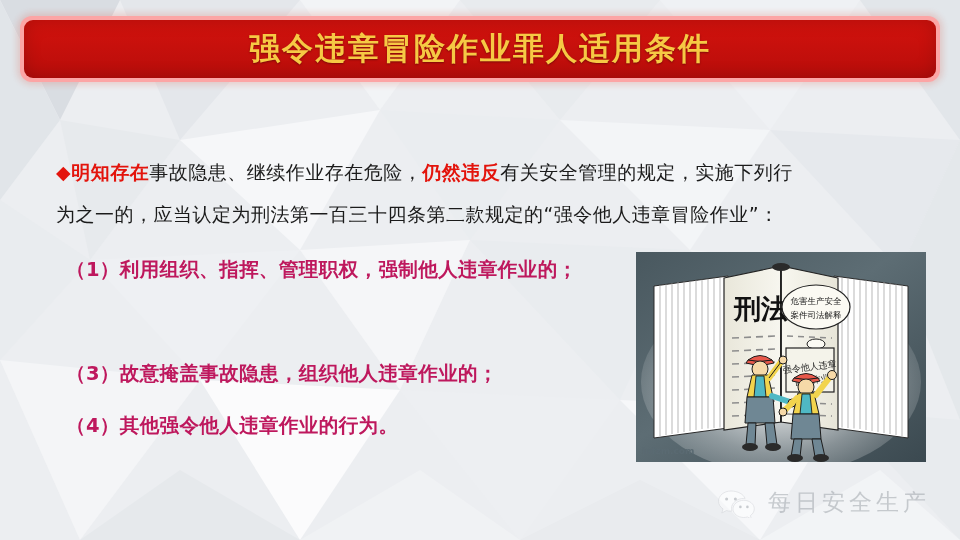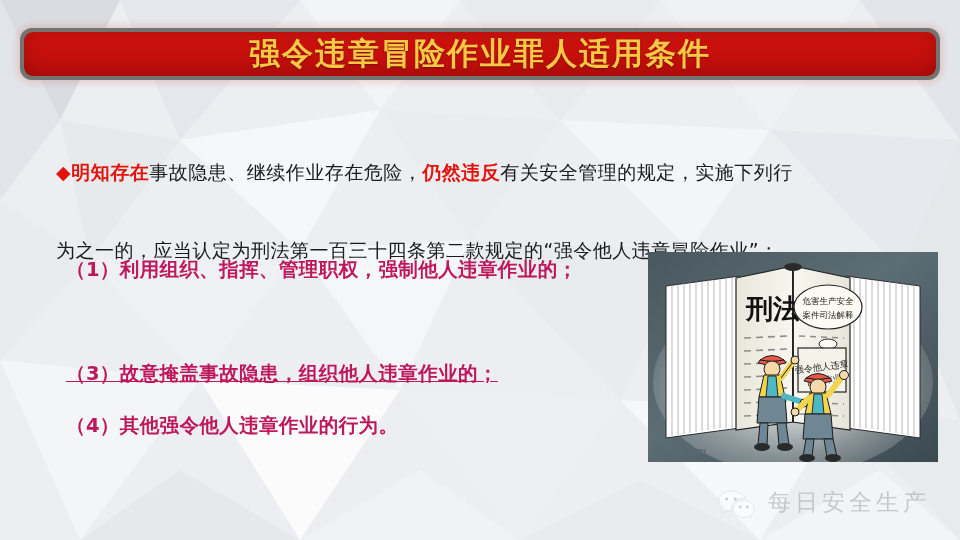--- a/index.html
+++ b/index.html
@@ -11,23 +11,23 @@
   #slide{
     position:relative;width:960px;height:540px;overflow:hidden;
     background:#e9ebee;
   }
   
   #bg{position:absolute;inset:0;z-index:0;}
   #bg svg{display:block;width:960px;height:540px;}
 
   
   #title-bar{
-    position:absolute;left:20px;top:28px;width:920px;height:52px;z-index:3;
+    position:absolute;left:20px;top:16px;width:920px;height:66px;z-index:3;
     border-radius:12px;
-    background:#737373;
+    background:#fca5a5;
     box-shadow:0 0 6px 3px rgba(216,60,40,.18);
     padding:4px;box-sizing:border-box;
   }
   #title-inner{
     width:100%;height:100%;border-radius:9px;box-sizing:border-box;
     background:linear-gradient(180deg,#d2120d 0%,#c7100c 45%,#b80d0a 100%);
     display:flex;align-items:center;justify-content:center;
     box-shadow:inset 0 0 18px rgba(0,0,0,.18);
   }
   #title-text{
@@ -41,39 +41,39 @@
   
   #content{position:absolute;left:0;top:96px;width:804px;height:444px;z-index:2;}
 
   .para{
     position:absolute;left:56px;width:856px;
     font-family:"DejaVu Sans","Liberation Sans",sans-serif;
     font-size:19px;color:#1b1b1b;letter-spacing:.5px;
     white-space:nowrap;
   }
   #para-line1{top:64px;}
-  #para-line2{top:106px;margin-top:36px;}
+  #para-line2{top:106px;}
   .hl{color:#e3140c;font-weight:bold;}
   .dia{color:#e3140c;font-weight:bold;}
 
   .item{
     position:absolute;left:66px;
     font-family:"DejaVu Sans","Liberation Sans",sans-serif;
     font-weight:bold;font-size:19.5px;color:#be185d;letter-spacing:.4px;
     white-space:nowrap;
   }
   #item-1{top:160px;}
   #item-2{top:212px;}
-  #item-3{top:264px;text-decoration:underline;}
+  #item-3{top:264px;}
   #item-4{top:316px;text-align:center;}
 
   
   #illustration{
     position:absolute;left:636px;top:252px;width:290px;height:210px;z-index:4;
-    overflow:hidden;background:#3c4b53;margin-left:12px;
+    overflow:hidden;background:#3c4b53;
   }
   #illustration svg{display:block;width:290px;height:210px;}
 
   
   #brand{
     position:absolute;right:30px;bottom:22px;z-index:5;
     display:flex;align-items:center;gap:12px;opacity:.5;
   }
   #brand-logo{width:40px;height:30px;}
   #brand-name{

